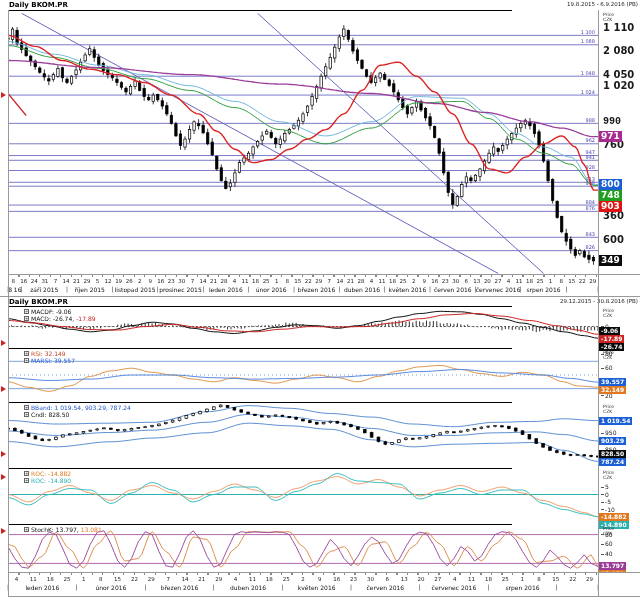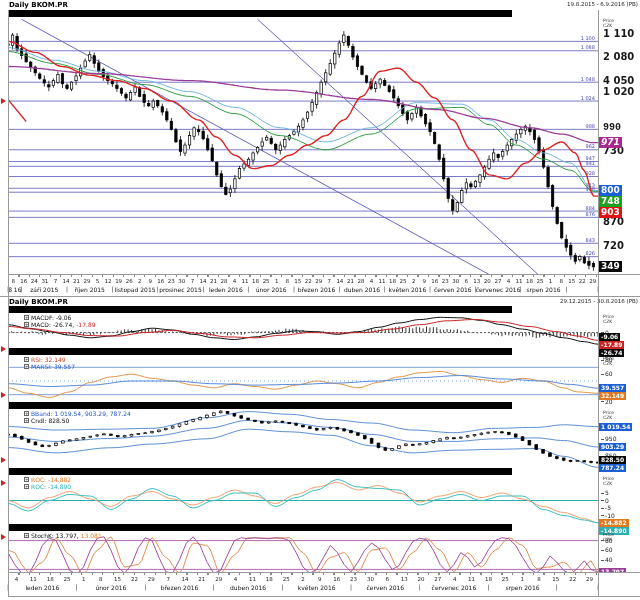--- a/index.html
+++ b/index.html
@@ -1,21 +1,21 @@
 <!DOCTYPE html>
 <html><head>
 <meta charset="utf-8">
 <style>
   html,body{margin:0;padding:0;background:#e8e8e8;}
   #app{position:relative;width:640px;height:600px;background:#ffffff;overflow:hidden;
        font-family:"DejaVu Sans",sans-serif;-webkit-font-smoothing:none;}
   .hdr{position:absolute;left:0;width:640px;box-sizing:border-box;background:#fff;}
   .title{position:absolute;left:9px;top:1px;font-size:7px;font-weight:bold;color:#000;white-space:nowrap;}
   .range{position:absolute;right:2px;top:1px;font-size:5.5px;color:#222;white-space:nowrap;}
-  .panel{position:absolute;left:8px;width:504px;box-sizing:border-box;border-top:7px solid #000000;}
+  .panel{position:absolute;left:8px;width:504px;box-sizing:border-box;border-top:1px solid #000000;}
   .plot{position:absolute;left:0;top:0;}
   .gutter{position:absolute;left:591px;top:0;width:41px;}
   .gt{position:absolute;left:4px;top:1px;font-size:4.5px;line-height:5px;color:#333;white-space:pre-line;}
   .tickL{position:absolute;left:4px;font-size:10px;font-weight:bold;color:#1a1a1a;white-space:nowrap;}
   .tickS{position:absolute;left:2px;font-size:6px;color:#222;white-space:nowrap;}
   .tk{display:inline-block;width:3px;height:1px;background:#555;vertical-align:middle;margin-right:1px;}
   .badge{position:absolute;left:0;color:#fff;font-weight:bold;white-space:nowrap;}
   .badgeL{font-size:9px;padding:0 2px;height:11px;line-height:11px;}
   .badgeS{font-size:6px;padding:0 2px;height:8px;line-height:8px;}
   .plabels{position:absolute;left:16px;top:1px;z-index:5;}
@@ -345,24 +345,24 @@
           </svg></div>
         <div class="mk" style="top: 81.0714px;"></div>
         <div class="gutter" style="height: 264px;">
           <div class="gt">Price
 CZK</div>
           <div class="tickL" style="top: 10.5px;">1 110</div>
           <div class="tickL" style="top: 34.0714px;">2 080</div>
           <div class="tickL" style="top: 57.6429px;">4 050</div>
           <div class="tickL" style="top: 69px;">1 020</div>
           <div class="tickL" style="top: 104.786px; font-family: Liberation Mono, monospace;">990</div>
-          <div class="tickL" style="top: 128.357px;">730</div>
-          <div class="tickL" style="top: 199.071px;">870</div>
-          <div class="tickL" style="top: 222.643px;">720</div>
-          <div class="badge badgeL" style="top: 119.714px; background: rgb(168, 41, 143); font-style: italic;">971</div>
+          <div class="tickL" style="top: 128.357px;">760</div>
+          <div class="tickL" style="top: 199.071px;">360</div>
+          <div class="tickL" style="top: 222.643px;">600</div>
+          <div class="badge badgeL" style="top: 119.714px; background: rgb(168, 41, 143);">971</div>
           <div class="badge badgeL" style="top: 167.643px; background: rgb(26, 95, 214);">800</div>
           <div class="badge badgeL" style="top: 178.643px; background: rgb(31, 158, 31);">748</div>
           <div class="badge badgeL" style="top: 189.643px; background: rgb(224, 20, 20);">903</div>
           <div class="badge badgeL" style="top: 243.857px; background: rgb(10, 10, 10);">349</div>
         </div>
       </div>
       <div class="panel" style="top: 306px; height: 40px;">
         <div class="plot" style="left: 0px; top: 0px; position: absolute;"><svg width="590" height="40" viewBox="0 0 590 40">
             <line x1="0" x2="590" y1="19.565217391304348" y2="19.565217391304348" stroke="#666" stroke-width="1" stroke-dasharray="2,2"></line>
             <rect x="-0.5" y="18.237782252995796" width="1" height="1.3274351383085516" fill="#333"></rect>

